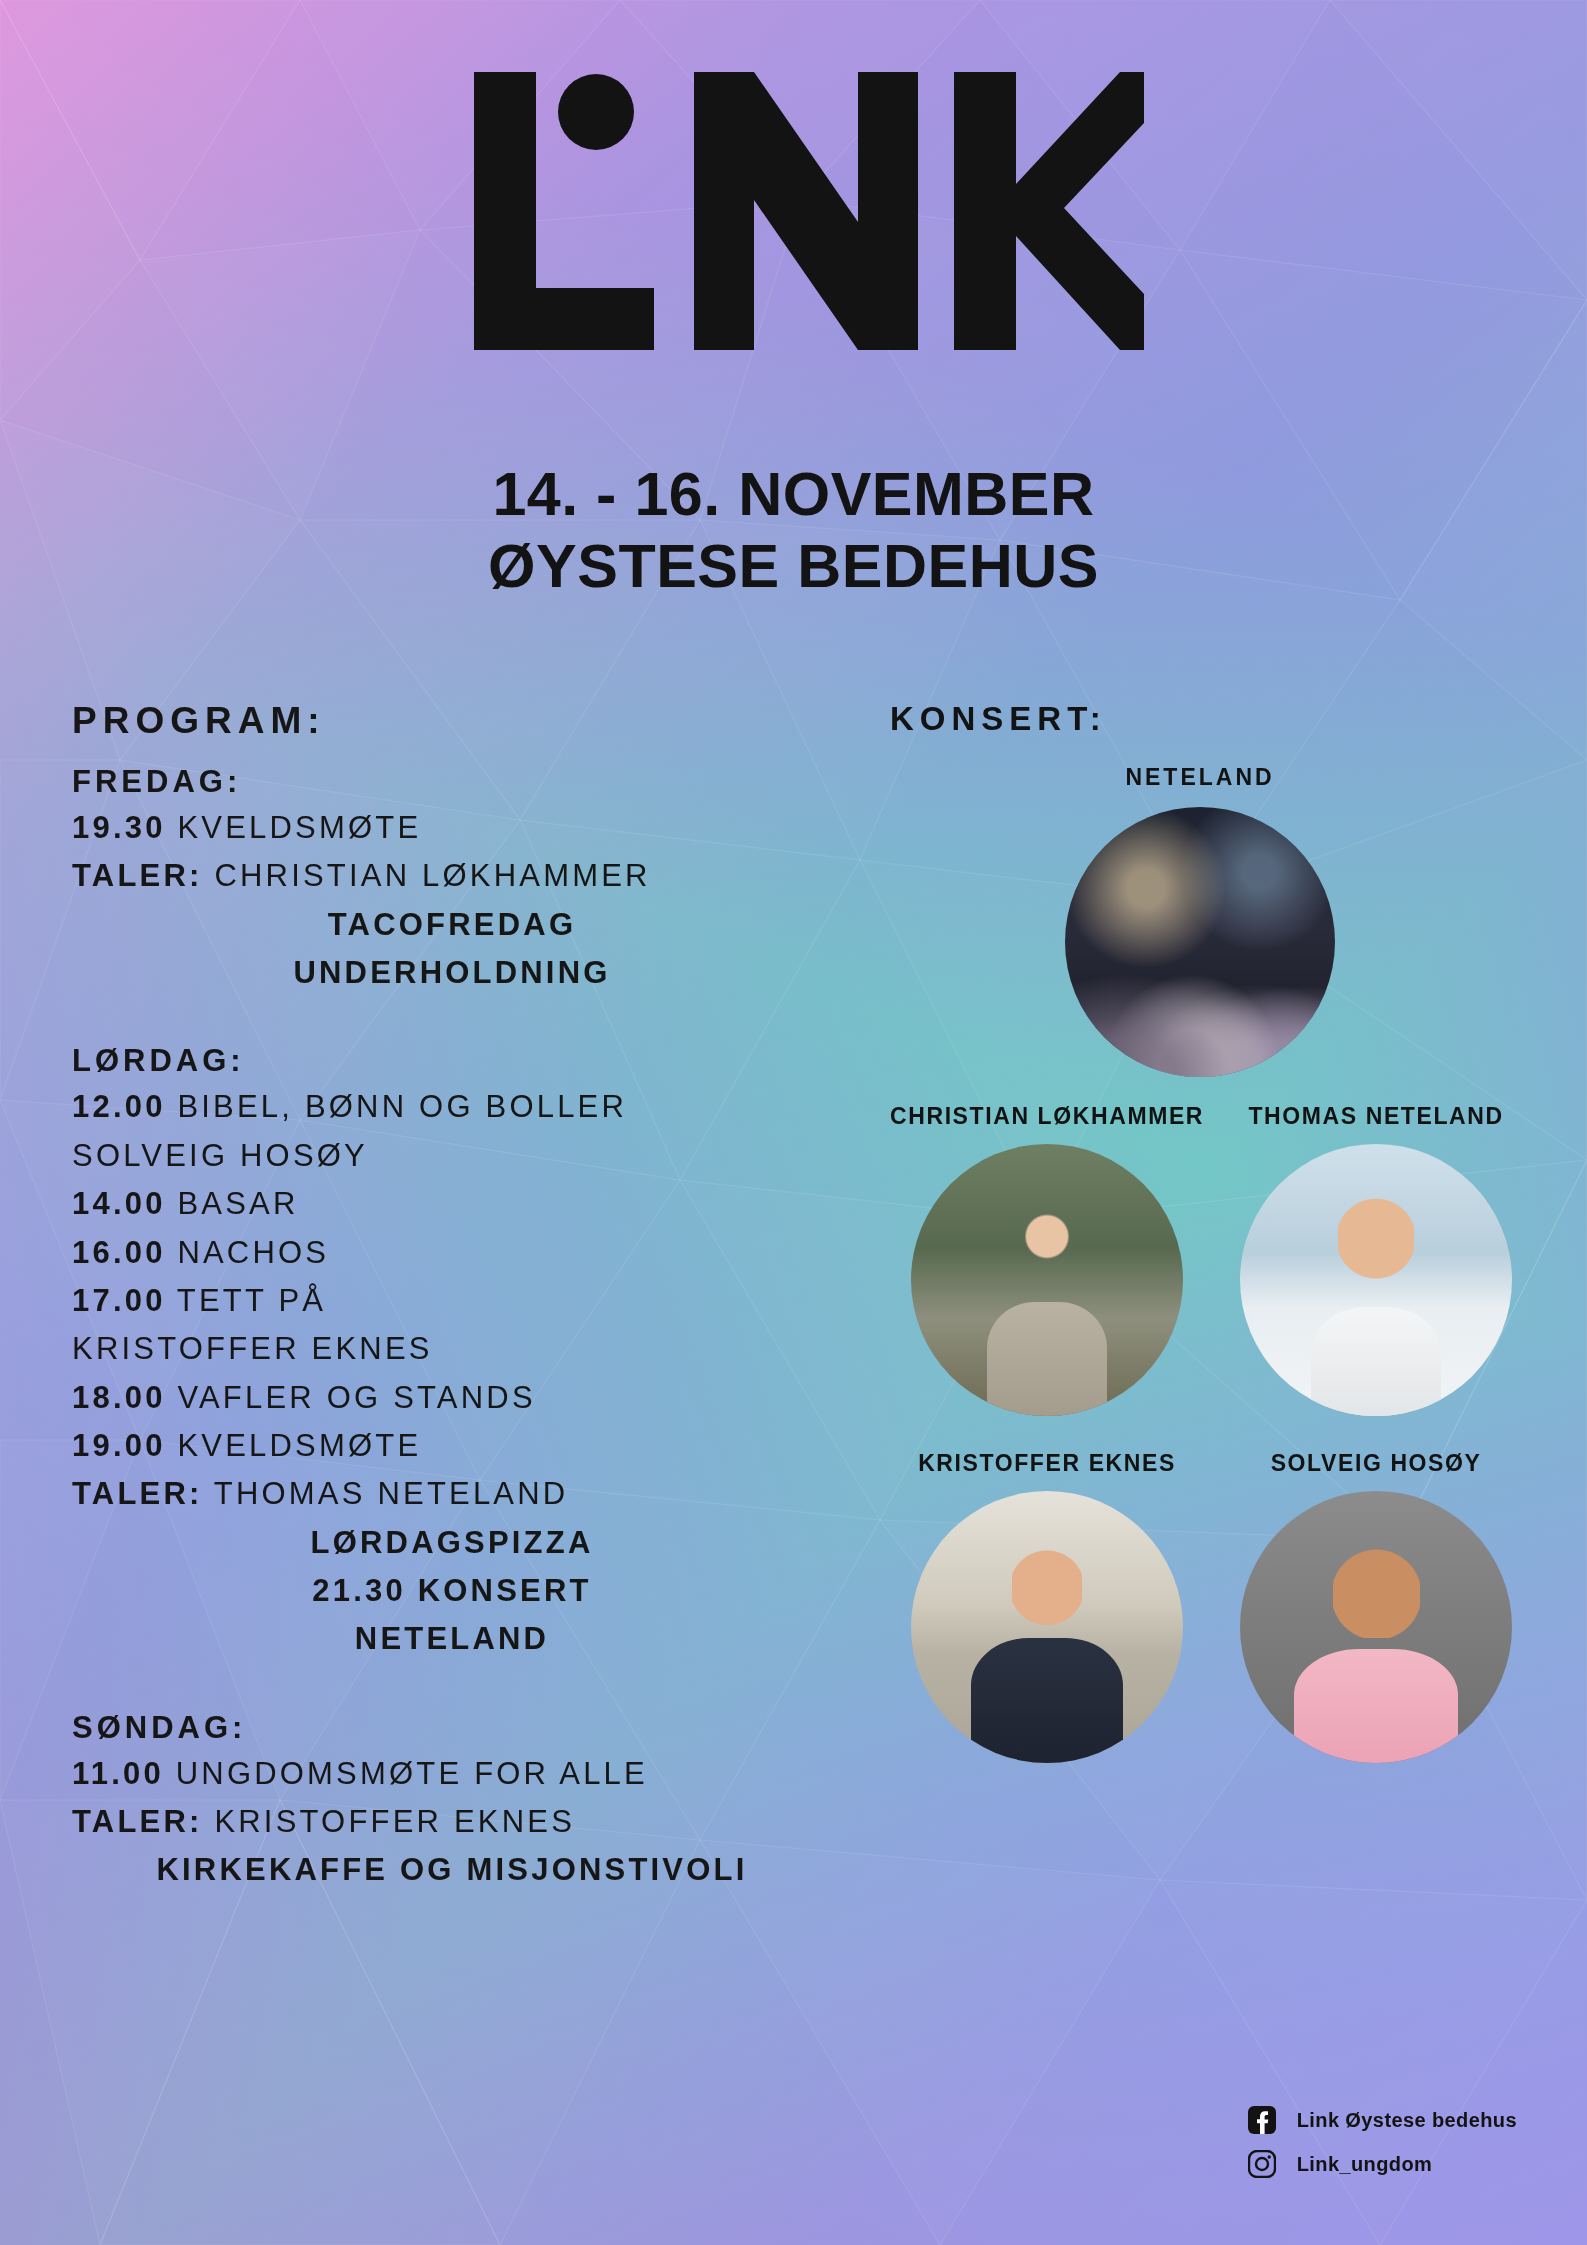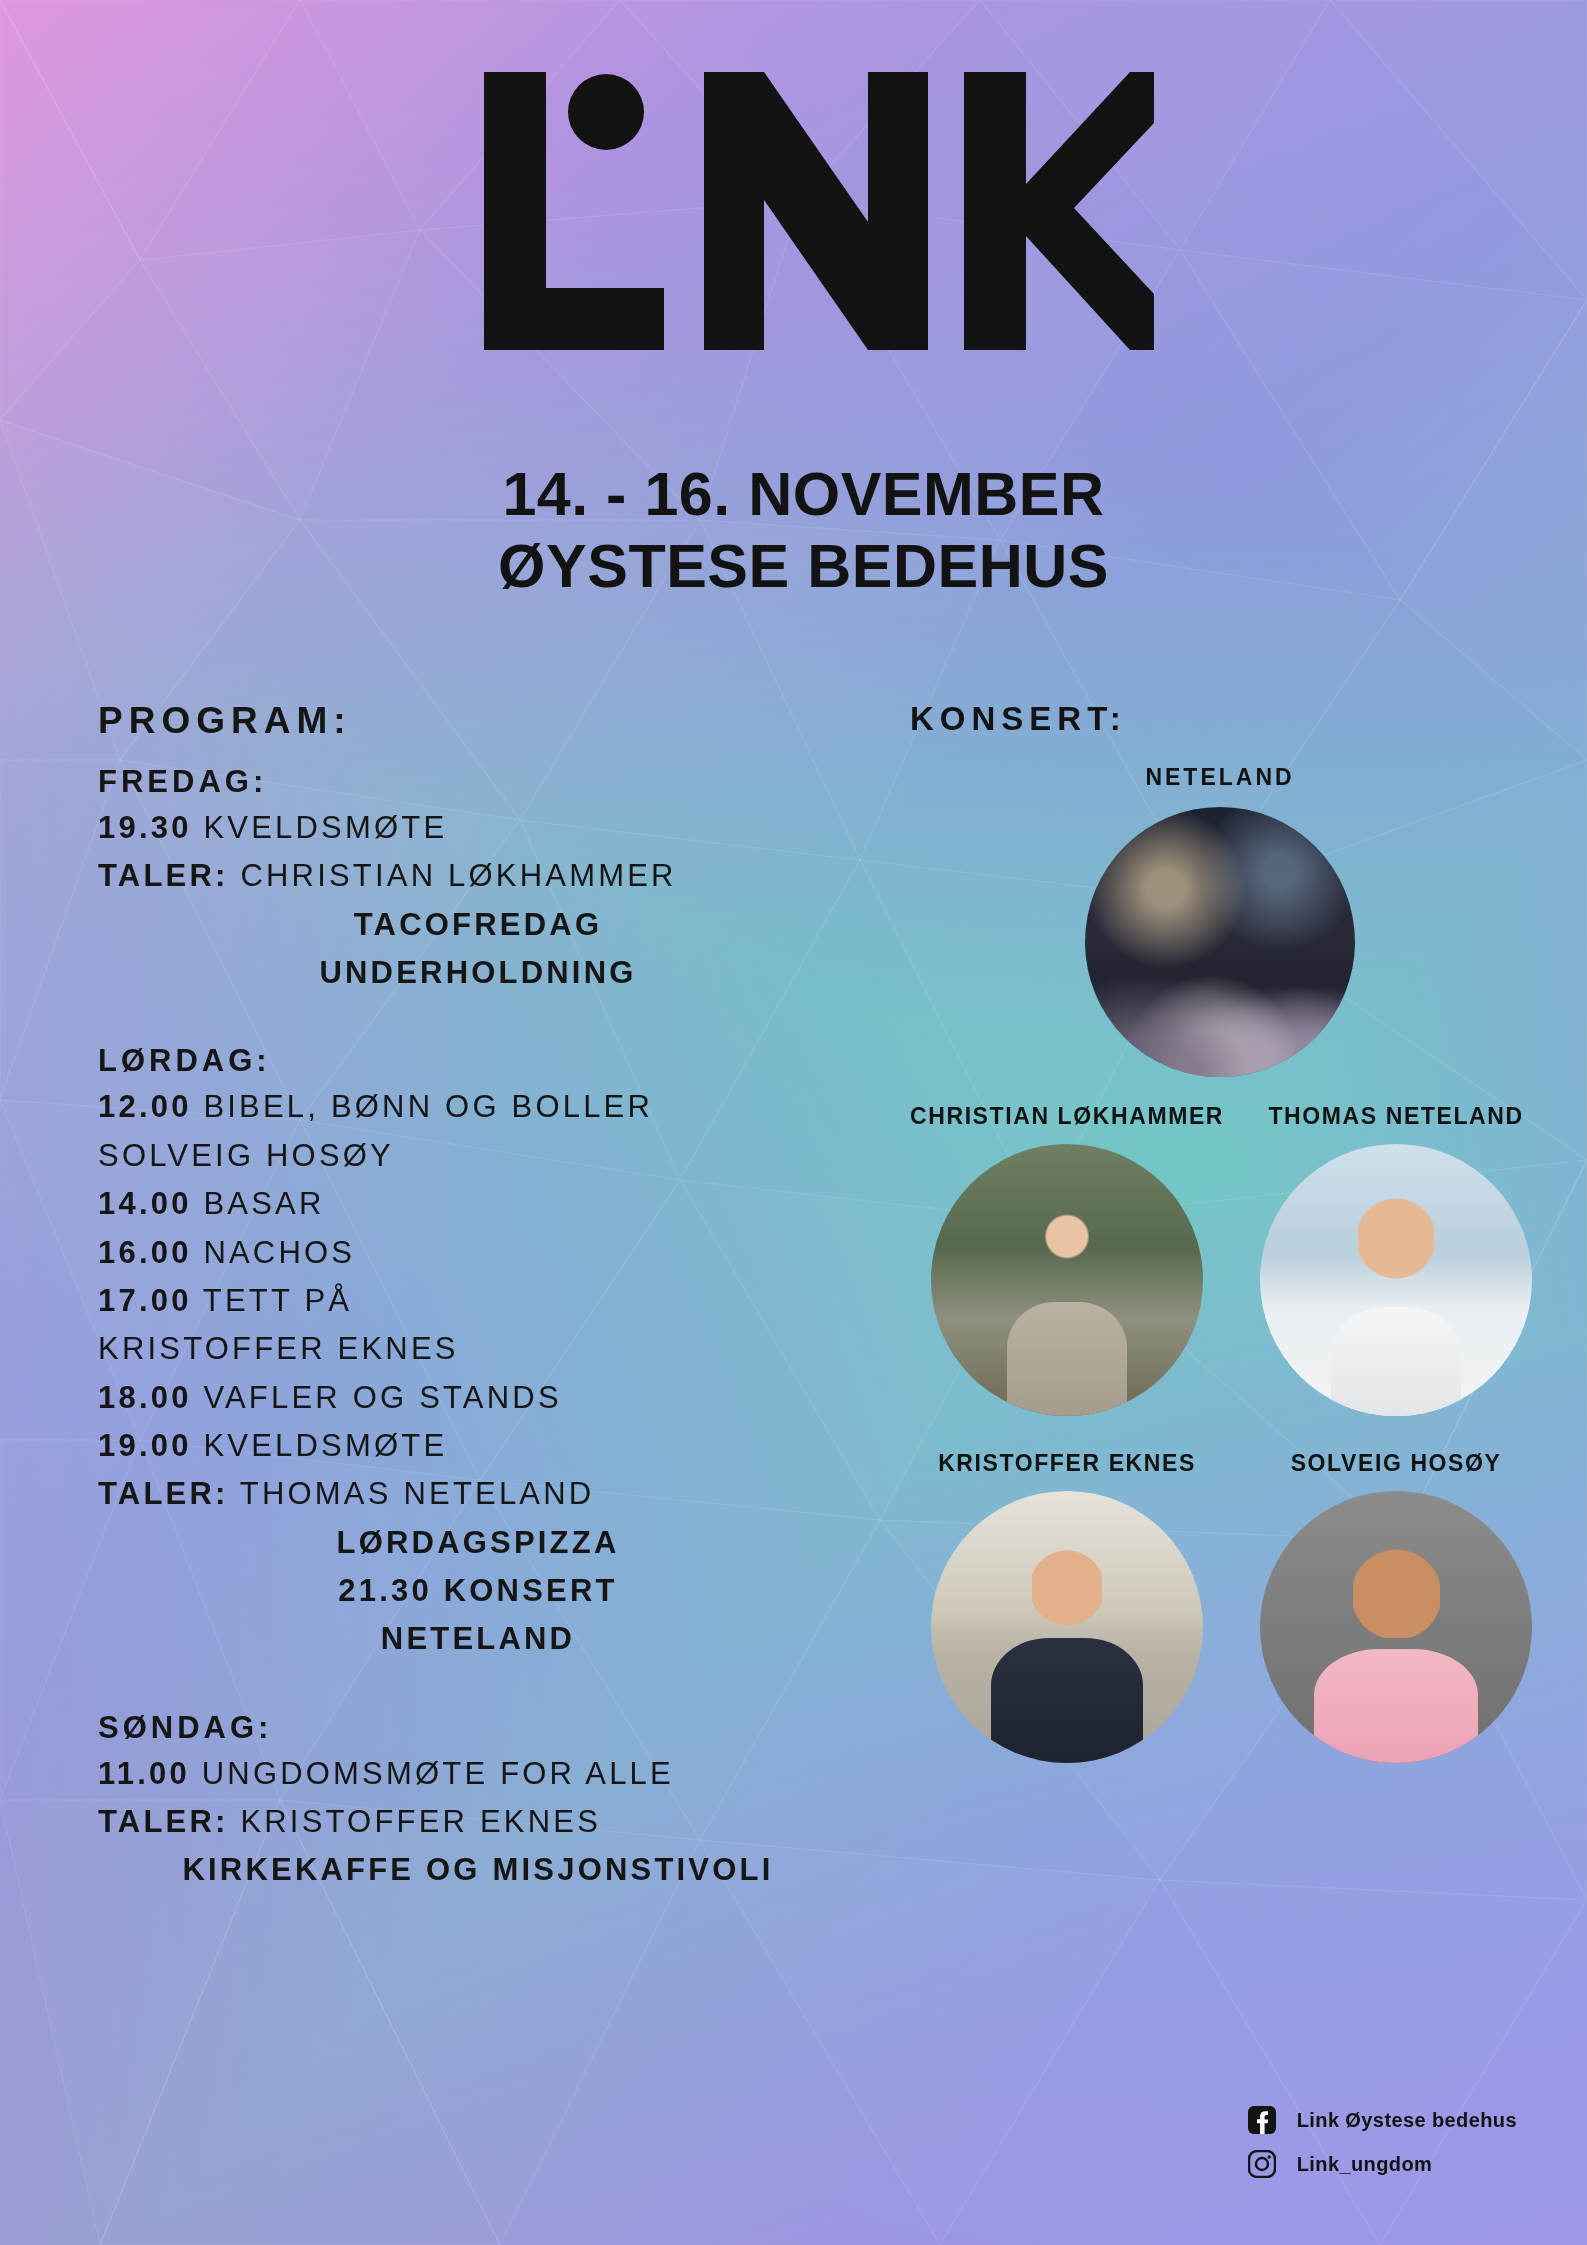--- a/index.html
+++ b/index.html
@@ -8,21 +8,20 @@
     font-family:"Liberation Sans", sans-serif;
     overflow:hidden;
   }
   .poster {
     position:relative;
     width:1587px; height:2245px;
     background:
       linear-gradient(135deg, rgba(226,150,220,0.95) 0%, rgba(186,150,225,0.6) 22%, rgba(140,170,215,0.35) 45%, rgba(120,200,200,0.45) 62%, rgba(150,160,230,0.5) 80%, rgba(160,150,235,0.85) 100%),
       linear-gradient(25deg, #b47fd8 0%, #8f9ede 30%, #6fc6c4 55%, #8f92e0 78%, #9f8fe6 100%);
     overflow:hidden;
-    padding-left:20px;
   }
   
   .facets { position:absolute; inset:0; opacity:0.30; }
   .facets polygon { stroke:rgba(255,255,255,0.30); stroke-width:1.2; }
 
   .content { position:relative; z-index:3; width:100%; height:100%; }
 
   
   .logo-wrap {
     position:absolute; left:0; right:0; top:60px;
@@ -39,21 +38,21 @@
   .head-lines .l1 {
     font-size:61px; font-weight:bold; letter-spacing:0.5px; line-height:1.12;
   }
   .head-lines .l2 {
     font-size:61px; font-weight:bold; letter-spacing:0.5px; line-height:1.12;
     margin-top:4px;
   }
 
   
   .program {
-    position:absolute; left:78px; top:700px; width:760px;
+    position:absolute; left:72px; top:700px; width:760px;
     color:#161616;
   }
   .program h2 {
     font-size:37px; font-weight:bold; letter-spacing:6px;
     margin-bottom:22px;
   }
   .day { margin-bottom:8px; }
   .day-title {
     font-size:31px; font-weight:bold; letter-spacing:4px;
     margin-bottom:4px;

